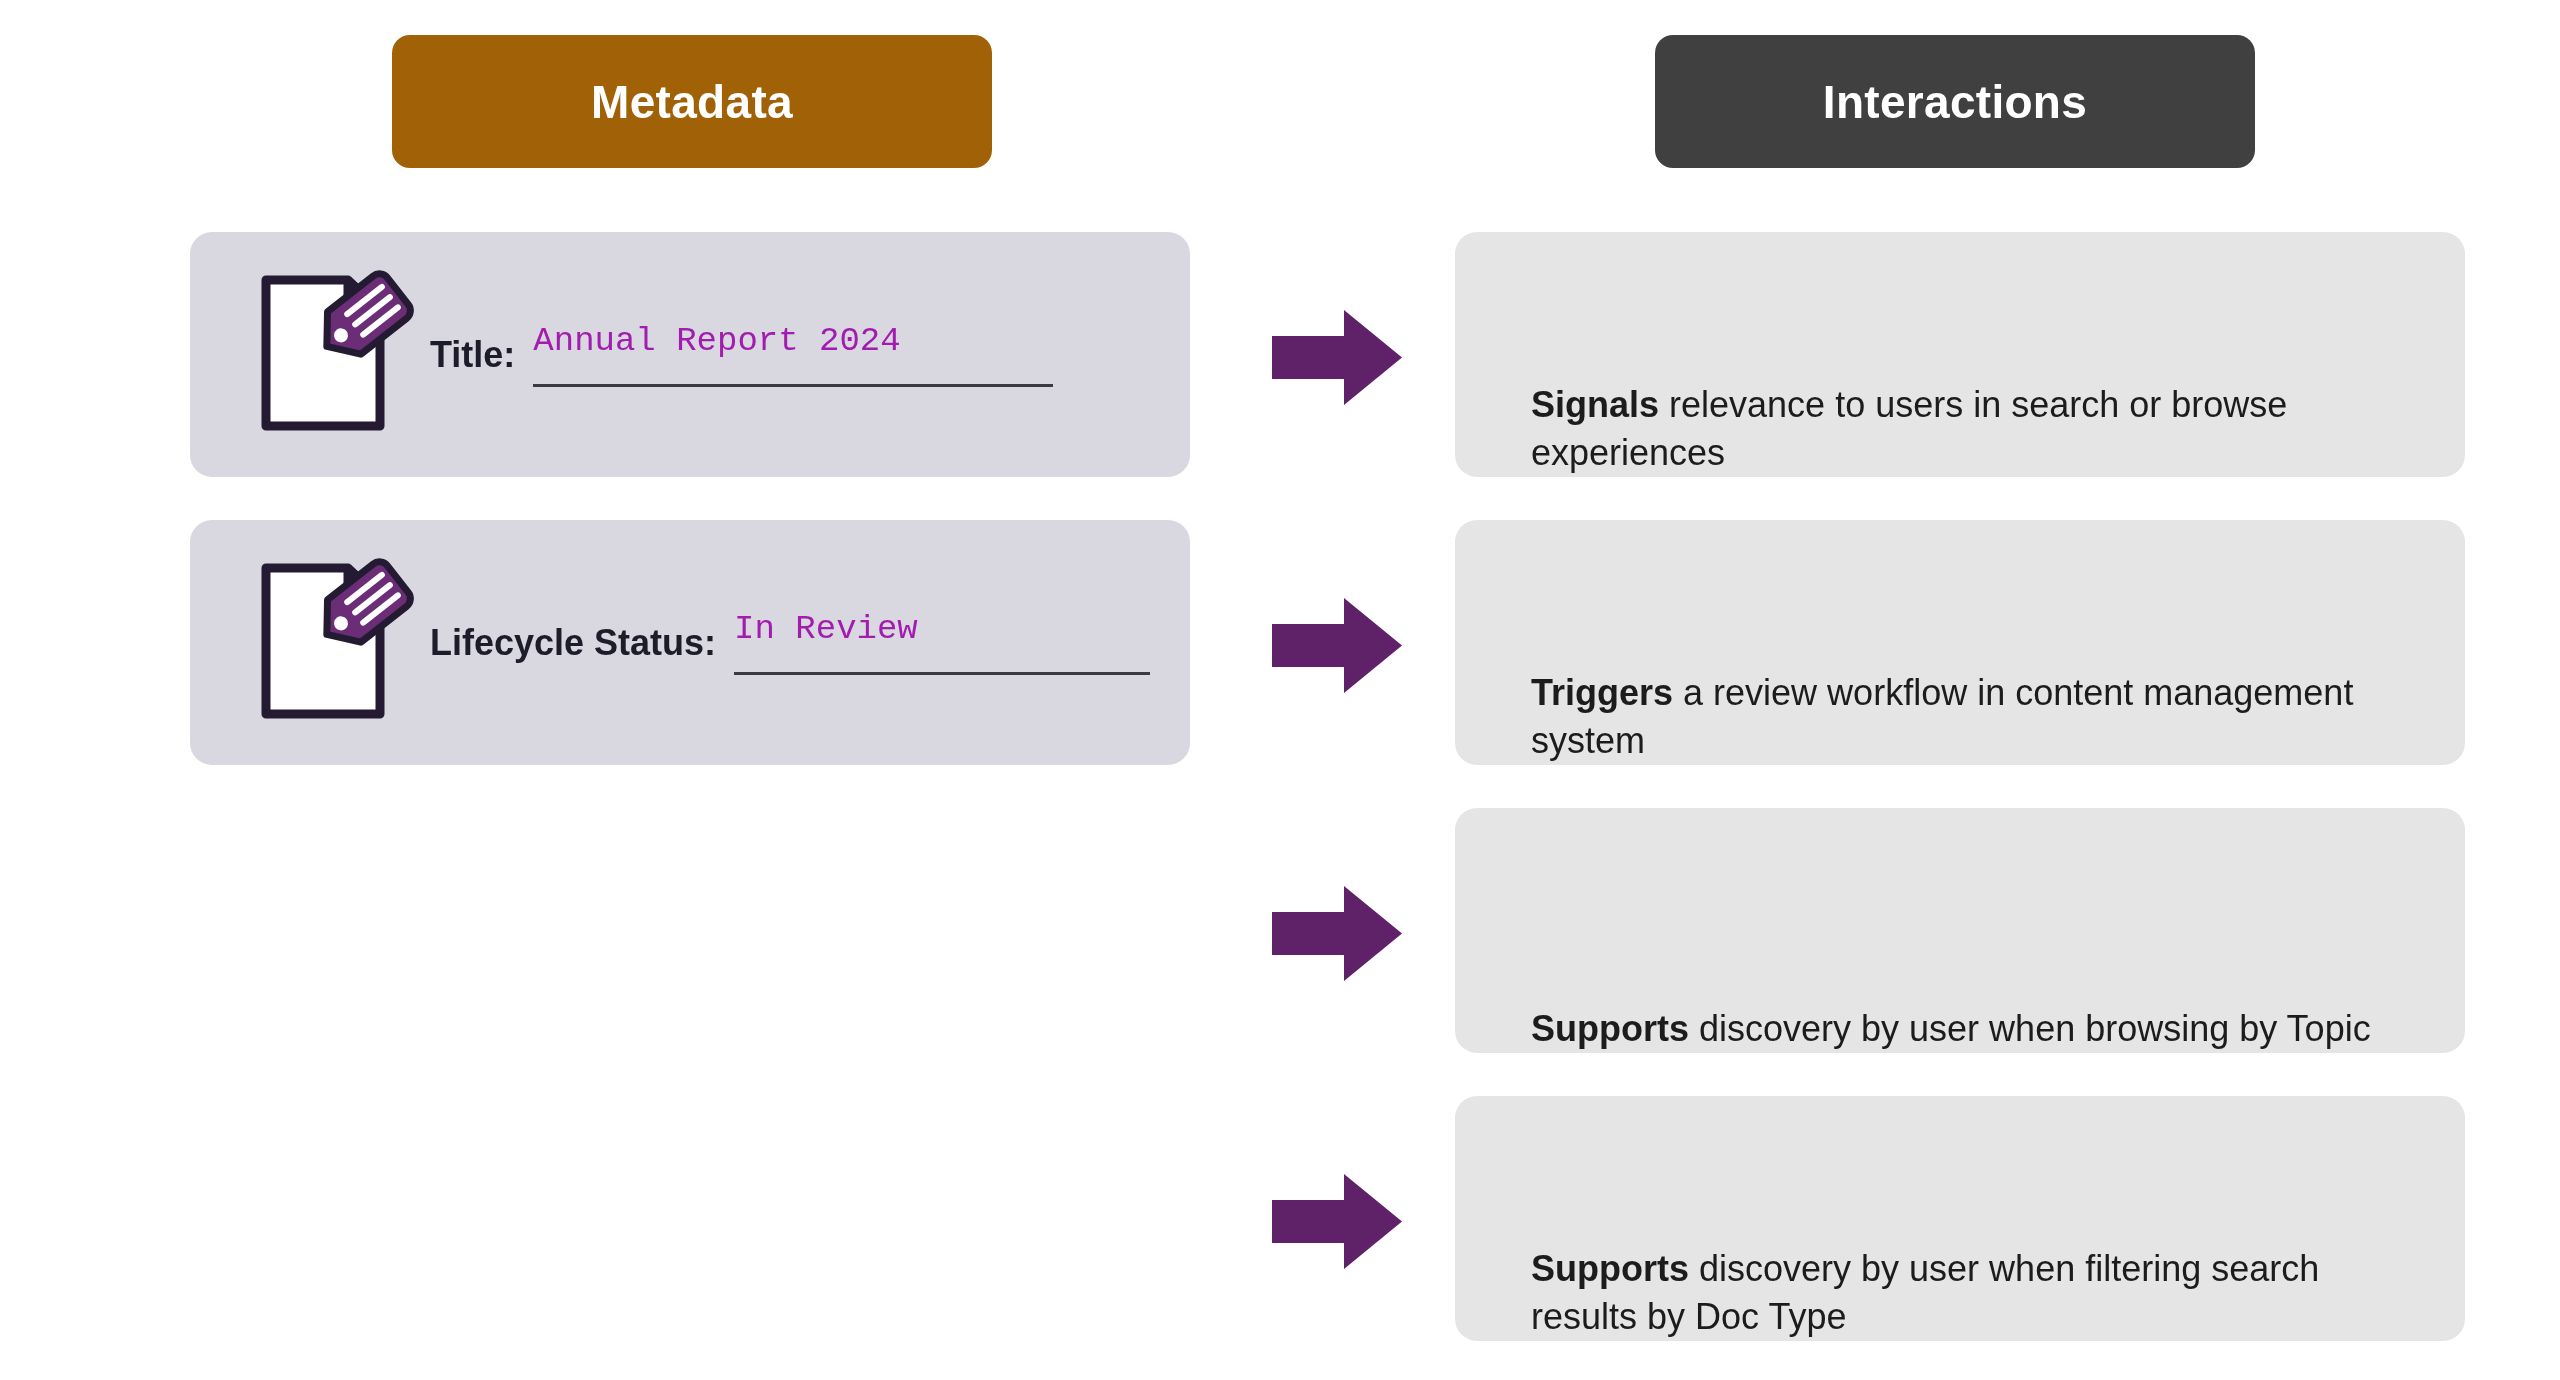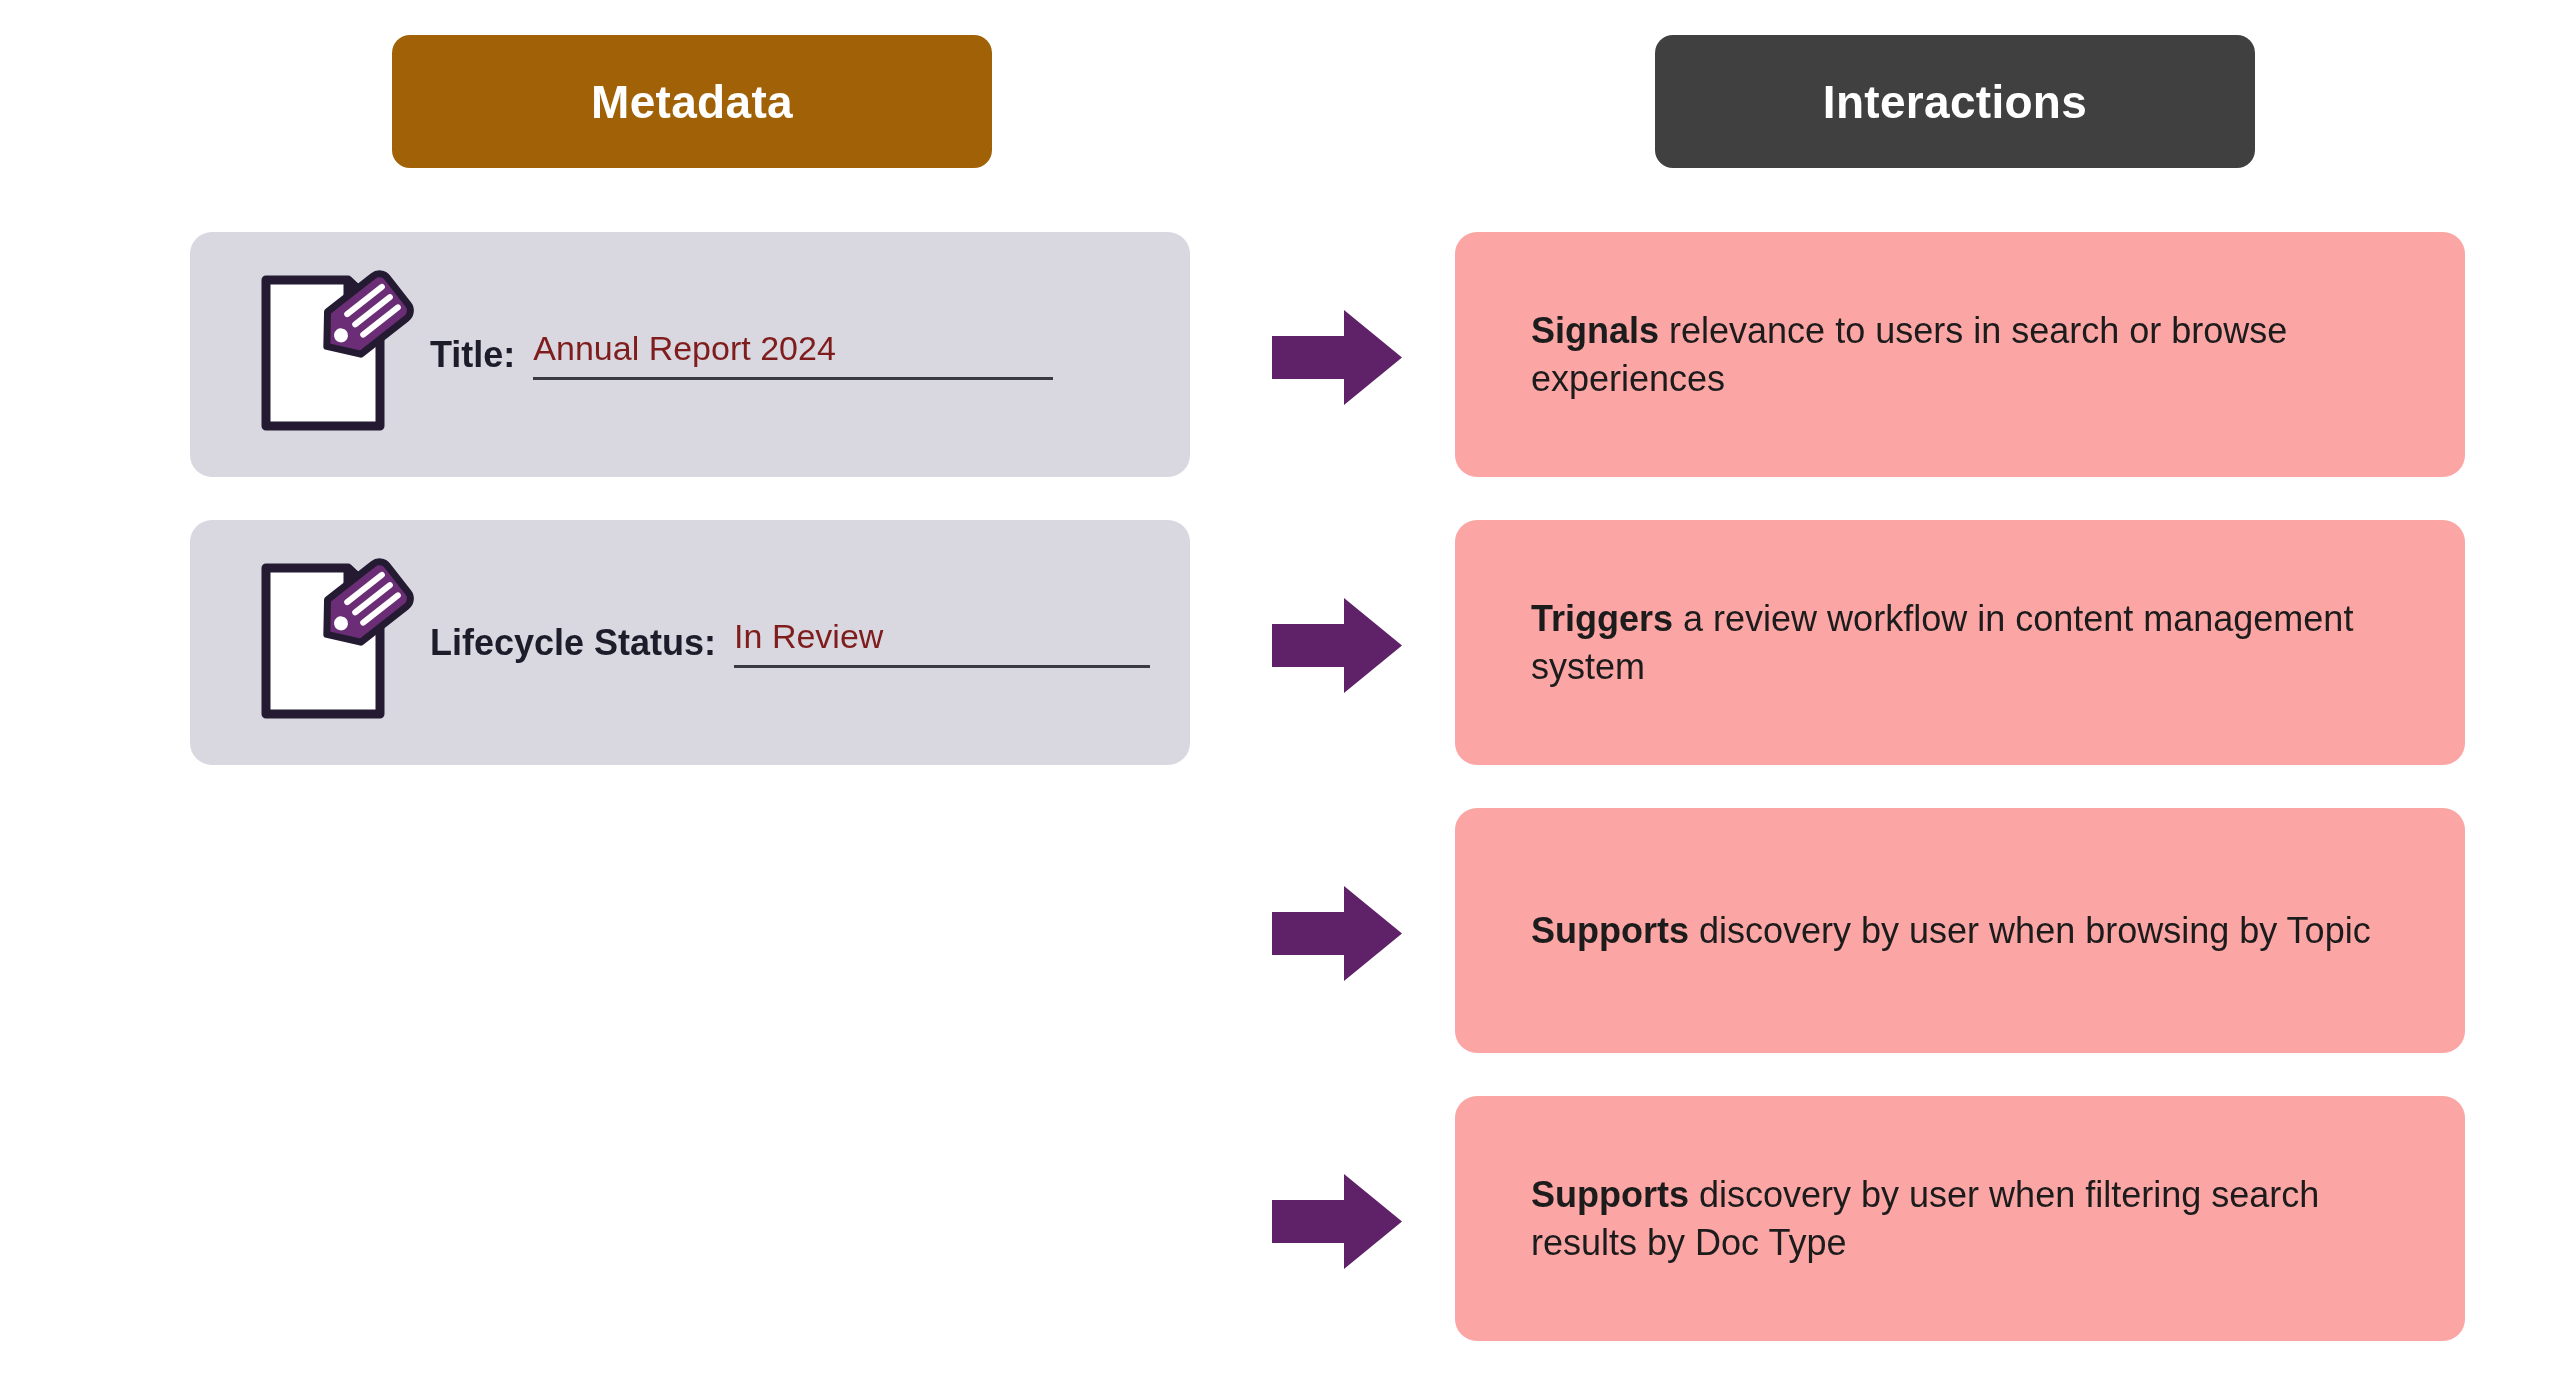--- a/index.html
+++ b/index.html
@@ -91,48 +91,49 @@
   .field-label {
     font-size: 36px;
     font-weight: bold;
     color: #1c1c2b;
     white-space: nowrap;
     margin-right: 18px;
   }
   .field-value {
     flex: 1;
     font-size: 34px;
-    color: #7f1d1d;
+    color: #a21caf;
     border-bottom: 3px solid #3a3a42;
-    padding-bottom: 9px;
+    padding-bottom: 24px;
     white-space: nowrap;
     overflow: hidden;
     max-width: 520px;
+    font-family: Liberation Mono, monospace;
   }
 
   
   .arrow {
     position: absolute;
     left: 1272px;
     top: 78px;
     width: 130px;
     height: 95px;
   }
 
   
   .inter-card {
     position: absolute;
     left: 1455px;
     top: 0;
     width: 1010px;
     height: 245px;
-    background: #fca5a5;
+    background: #e5e5e5;
     border-radius: 22px;
     display: flex;
-    align-items: center;
+    align-items: flex-end;
   }
   .inter-text {
     padding: 0 72px 0 76px;
     font-size: 36px;
     line-height: 1.33;
     color: #1c1c1c;
   }
   .inter-text b {
     font-weight: bold;
   }

